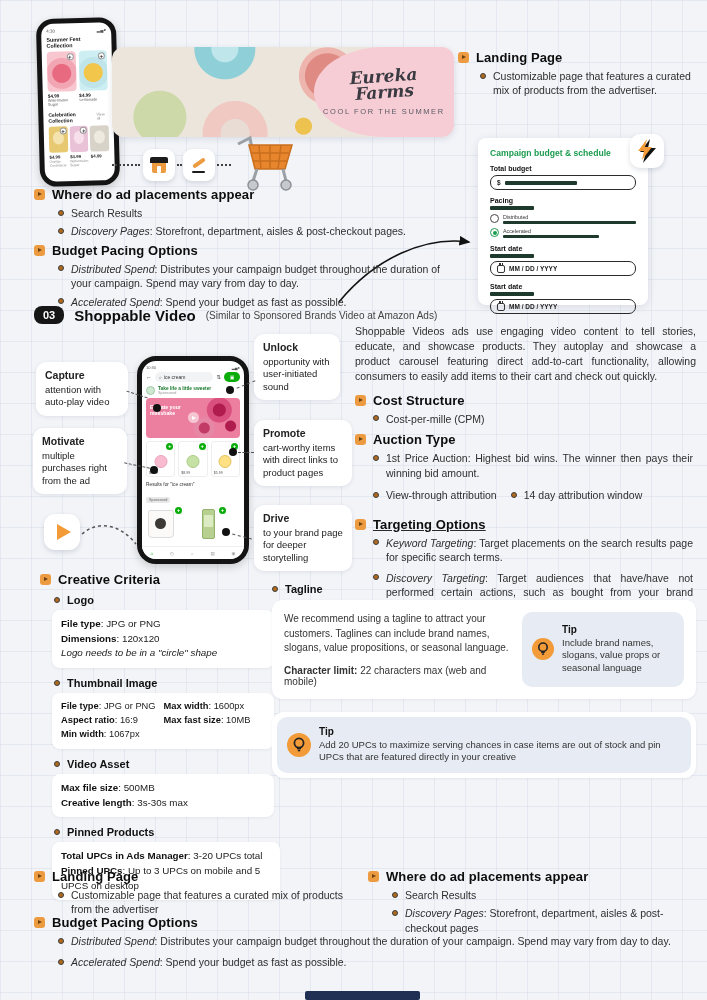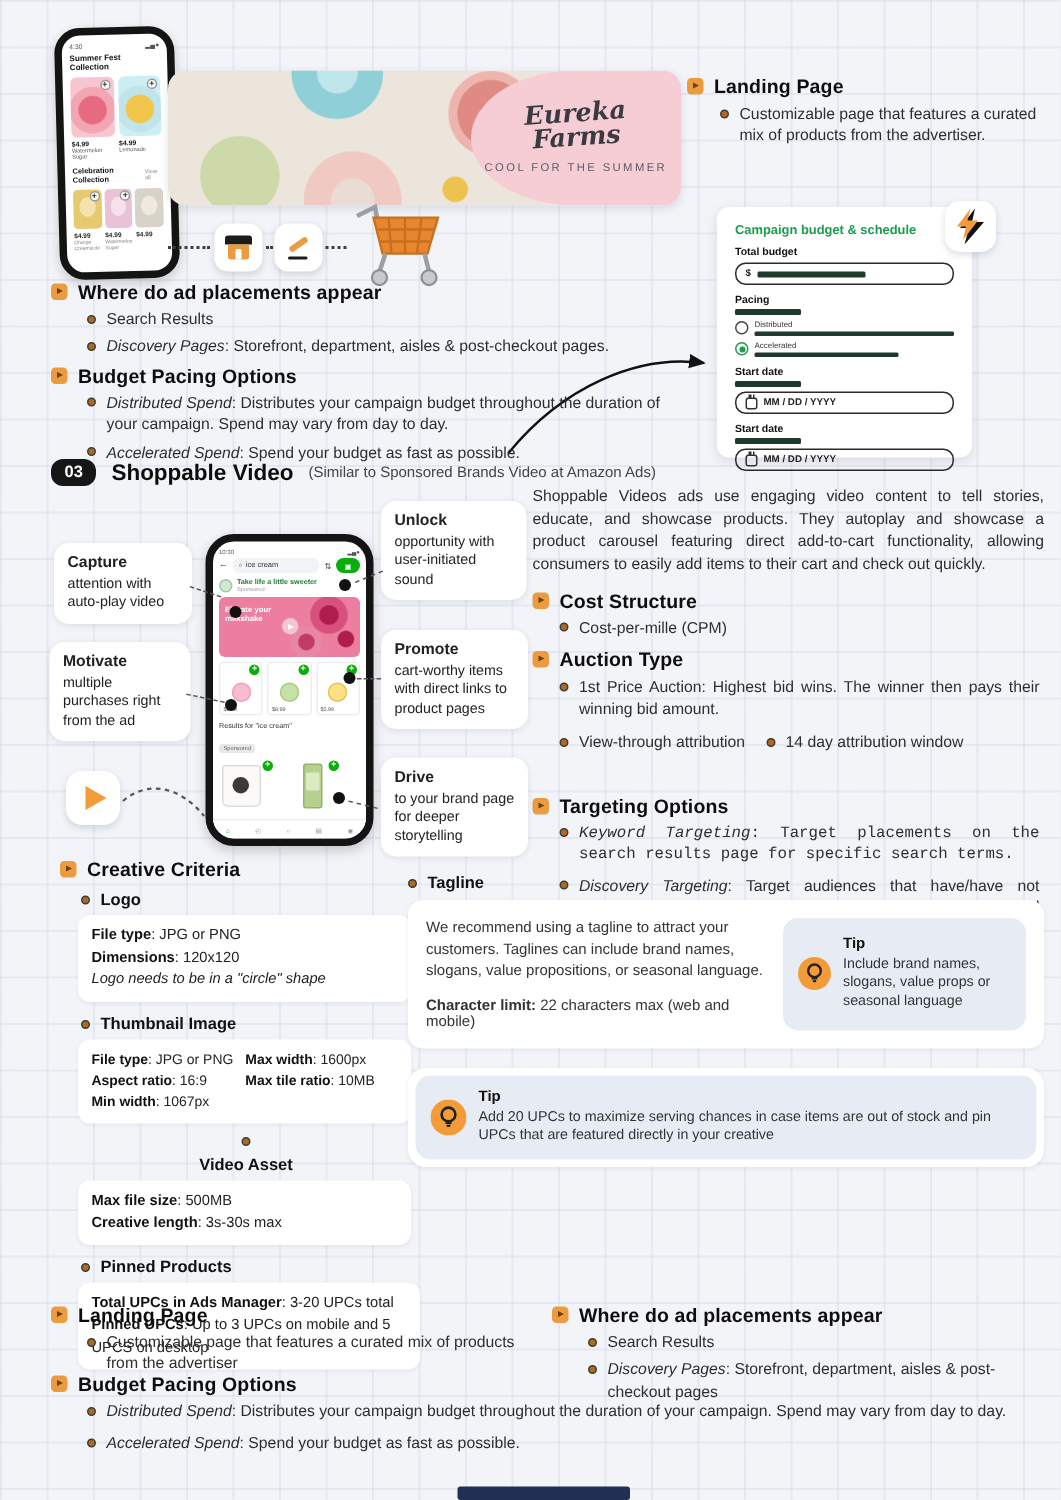--- a/index.html
+++ b/index.html
@@ -290,25 +290,25 @@
     <div style="display:flex;gap:14px;">
       <div class="bullet-row">
           <span class="dot"></span>
           <span>View-through attribution</span>
         </div>
       <div class="bullet-row" style="margin-left:0;">
           <span class="dot"></span>
           <span>14 day attribution window</span>
         </div>
     </div>
-    <div class="h-row" style="margin-top:23px;">
+    <div class="h-row" style="margin-top:10px;text-decoration:underline;">
       <span class="marker"></span>
       <span class="h-text">Targeting Options</span>
     </div>
-    <div class="bullet-row just" style="width:320px;font-family:Liberation Mono, monospace;">
+    <div class="bullet-row just" style="width:320px;">
         <span class="dot"></span>
         <span><i class="it">Keyword Targeting</i><span>: Target placements on the search results page for specific search terms.</span></span>
       </div>
     <div class="bullet-row just" style="width:320px;margin-top:6px;">
         <span class="dot"></span>
         <span><i class="it">Discovery Targeting</i><span>: Target audiences that have/have not performed certain actions, such as bought from your brand before, or have looked at products in a specific category.</span></span>
       </div>
   </div>
 
   <div class="phone" style="left:137px;top:356px;width:112px;height:208px;border-radius:19px;">
@@ -385,21 +385,21 @@
   </div>
 
   <div class="callout" style="left:36px;top:362px;width:92px;">
     <b>Capture</b>
     <span>attention with auto-play video</span>
   </div>
   <div class="callout" style="left:33px;top:428px;width:94px;">
     <b>Motivate</b>
     <span>multiple purchases right from the ad</span>
   </div>
-  <div class="callout" style="left:254px;top:334px;width:97px;">
+  <div class="callout" style="left:254px;top:334px;width:86px;">
     <b>Unlock</b>
     <span>opportunity with user-initiated sound</span>
   </div>
   <div class="callout" style="left:254px;top:420px;width:98px;">
     <b>Promote</b>
     <span>cart-worthy items with direct links to product pages</span>
   </div>
   <div class="callout" style="left:254px;top:505px;width:98px;">
     <b>Drive</b>
     <span>to your brand page for deeper storytelling</span>
@@ -441,24 +441,24 @@
       <span>Thumbnail Image</span>
     </div>
     <div class="spec-box" style="margin-left:12px;display:flex;gap:8px;font-size:9.3px;">
       <div>
         <div><b>File type</b><span>: JPG or PNG</span></div>
         <div><b>Aspect ratio</b><span>: 16:9</span></div>
         <div><b>Min width</b><span>: 1067px</span></div>
       </div>
       <div>
         <div><b>Max width</b><span>: 1600px</span></div>
-        <div><b>Max tile ratio</b><span>: 10MB</span></div>
-      </div>
-    </div>
-    <div class="sub-h" style="margin:9px 0 4px 14px;flex-direction:column;">
+        <div><b>Max fast size</b><span>: 10MB</span></div>
+      </div>
+    </div>
+    <div class="sub-h" style="margin:9px 0 4px 14px;">
       <span class="dot" style="margin-top:0;"></span>
       <span>Video Asset</span>
     </div>
     <div class="spec-box" style="margin-left:12px;">
       <div><b>Max file size</b><span>: 500MB</span></div>
       <div><b>Creative length</b><span>: 3s-30s max</span></div>
     </div>
     <div class="sub-h" style="margin:9px 0 4px 14px;">
       <span class="dot" style="margin-top:0;"></span>
       <span>Pinned Products</span>

